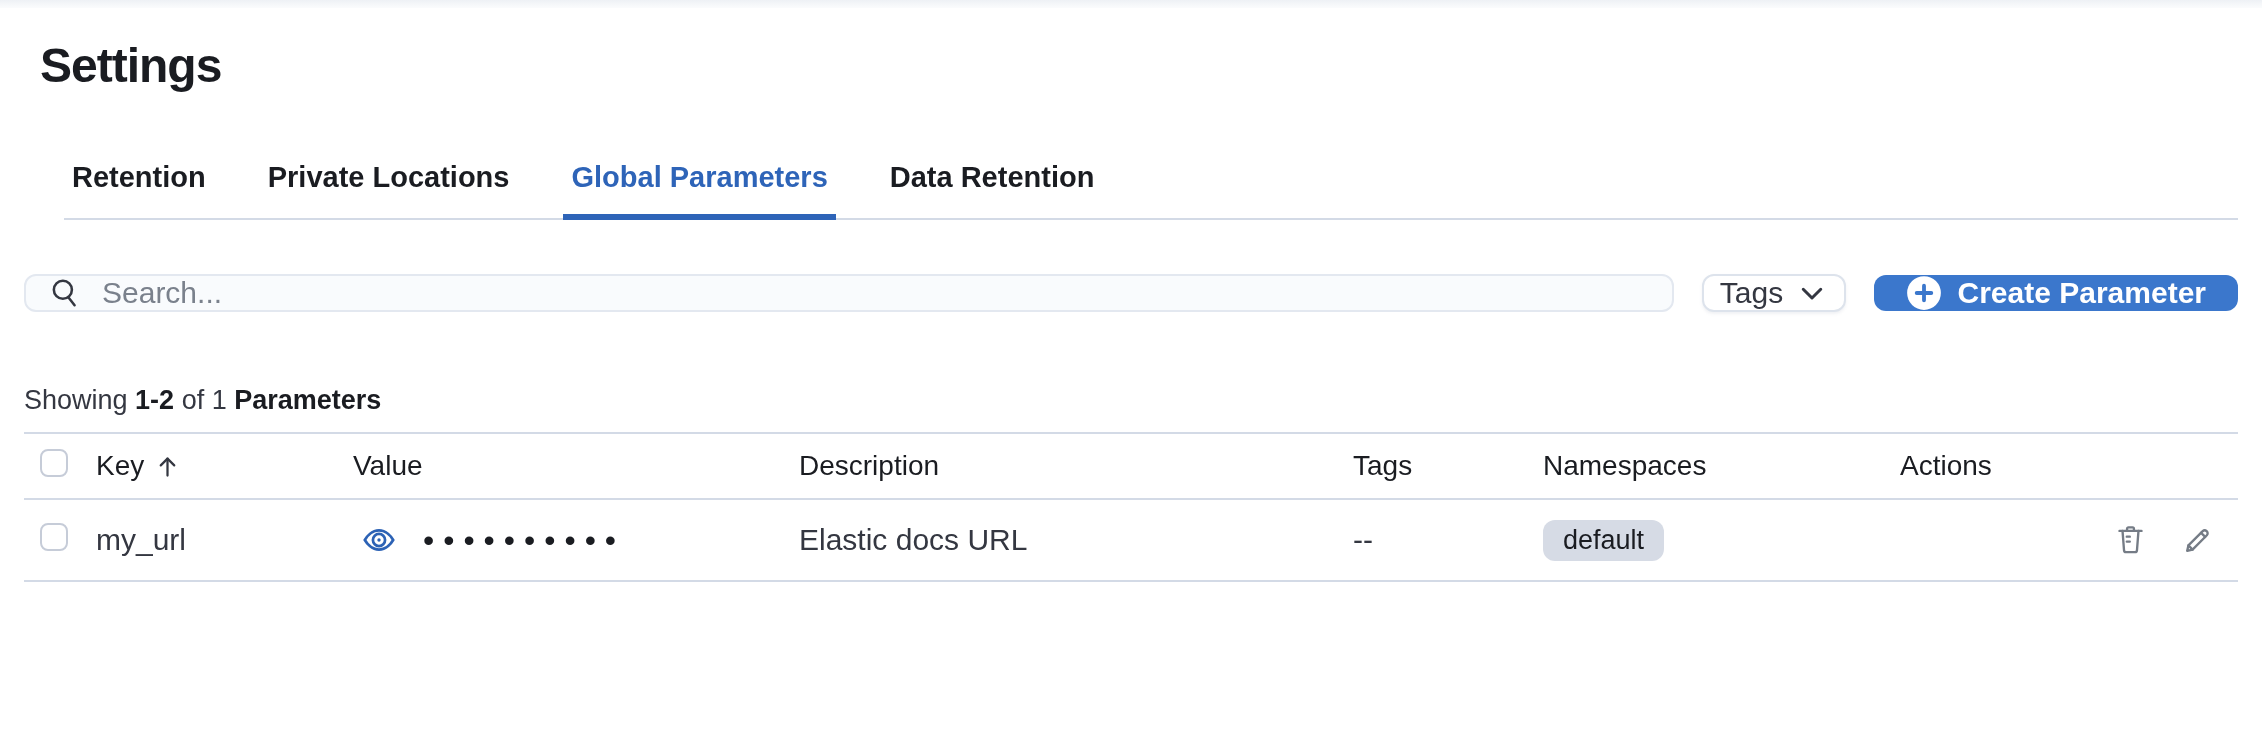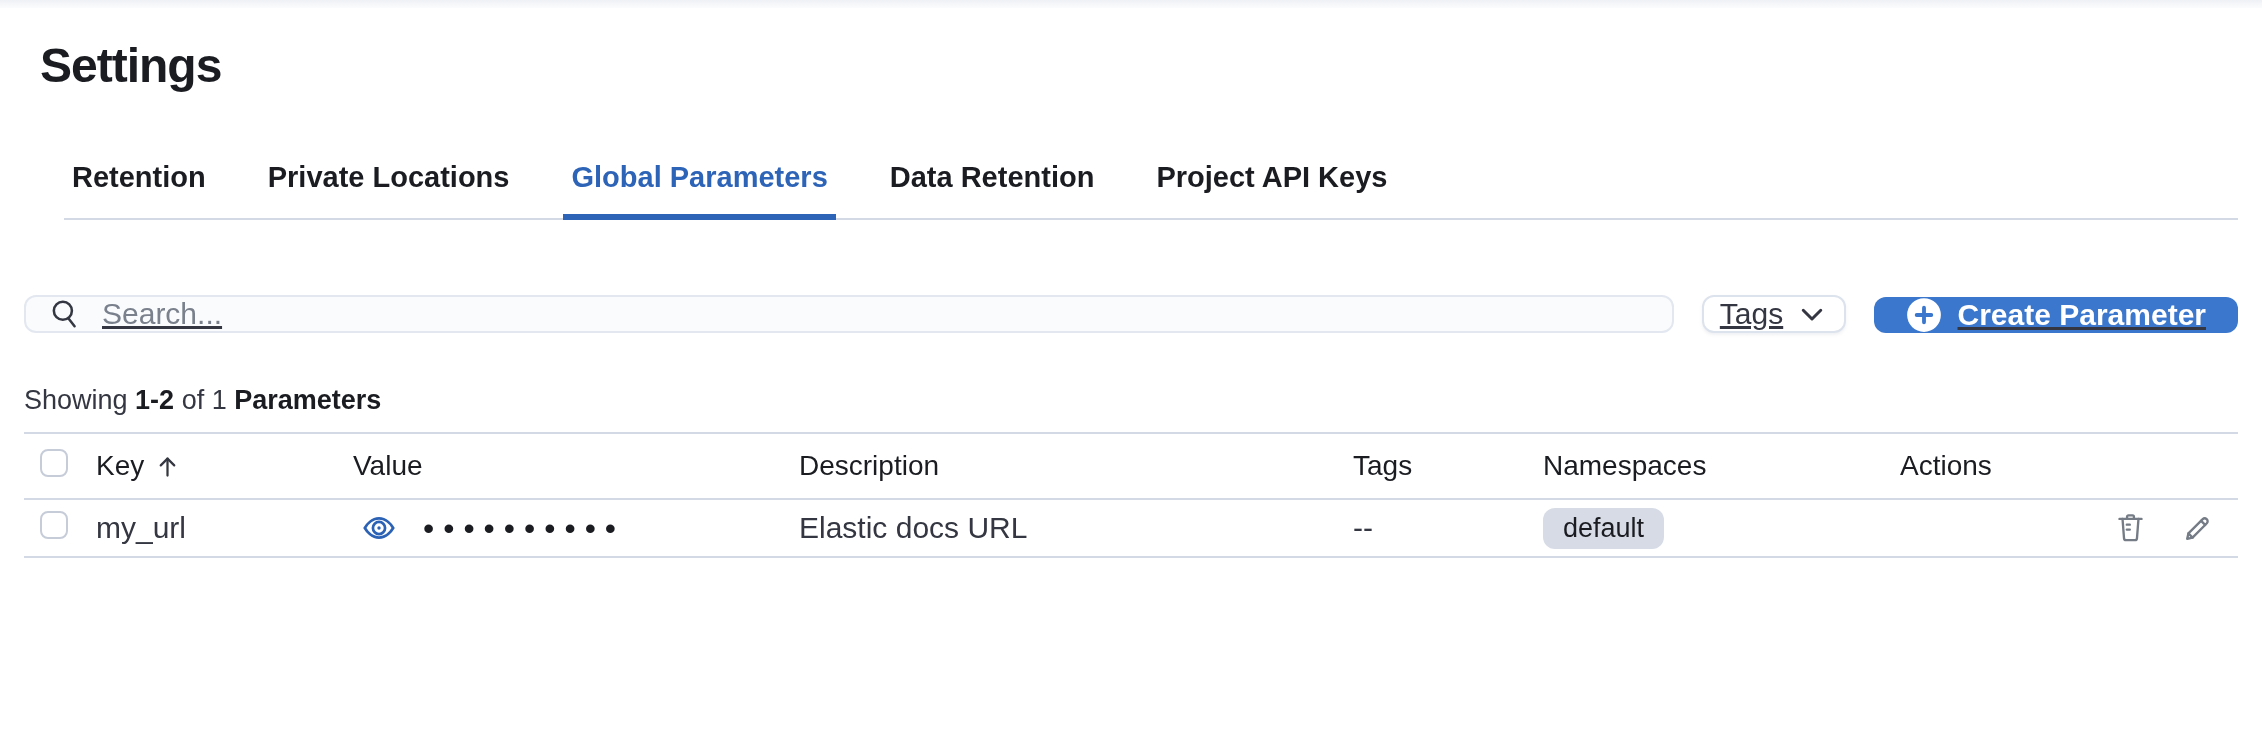--- a/index.html
+++ b/index.html
@@ -53,25 +53,24 @@
     color: #2e64b8;
     text-decoration: none;
     cursor: pointer;
     font-weight: 400;
   }
   .ext-icon { vertical-align: -3px; margin-left: 10px; }
 
   
   .controls {
     display: flex;
-    align-items: flex-end;
+    align-items: center;
     gap: 28px;
     margin-top: 32px;
     height: 81px;
-    text-decoration: underline;
   }
   .search-field {
     flex: 1;
     display: flex;
     align-items: center;
     gap: 20px;
     background: #f9fbfd;
     border: 2px solid #e3e8f0;
     border-radius: 12px;
     padding: 0 22px;
@@ -135,21 +134,21 @@
   col.c-key { width: 257px; }
   col.c-value { width: 446px; }
   col.c-desc { width: 554px; }
   col.c-tags { width: 190px; }
   col.c-ns { width: 357px; }
   col.c-actions { width: auto; }
   thead tr { border-top: 2px solid #d3dae6; border-bottom: 2px solid #d3dae6; }
   tbody tr { border-bottom: 2px solid #d3dae6; }
   th, td { text-align: left; vertical-align: middle; padding: 0; }
   thead th { height: 66px; font-size: 28px; font-weight: 400; color: #1a1c21; }
-  tbody td { height: 58px; font-size: 30px; color: #343741; }
+  tbody td { height: 82px; font-size: 30px; color: #343741; }
   .cell-check { padding-left: 16px; }
   .th-inner { display: flex; align-items: center; gap: 10px; cursor: pointer; }
   .checkbox {
     display: inline-block;
     width: 28px; height: 28px;
     border: 2px solid #c6ccd8;
     border-radius: 8px;
     background: #ffffff;
     cursor: pointer;
   }
@@ -175,21 +174,20 @@
 
 <div class="container">
 
   <h1 class="page-title">Settings</h1>
 
   <div class="tabs">
     <div class="tab">Retention</div>
     <div class="tab">Private Locations</div>
     <div class="tab active">Global Parameters</div>
     <div class="tab">Data Retention</div>
-    <div class="tab">Project API Keys</div>
   </div>
 
 
   <div class="controls">
     <div class="search-field">
       <svg viewBox="0 0 32 32" width="34" height="34" fill="none" stroke="#343741" stroke-width="2.4">
         <circle cx="14" cy="13" r="8.5"></circle>
         <path d="M19.5 20.5 L25 27.5" stroke-linecap="round"></path>
       </svg>
       <input type="text" value="" placeholder="Search..." style="">

